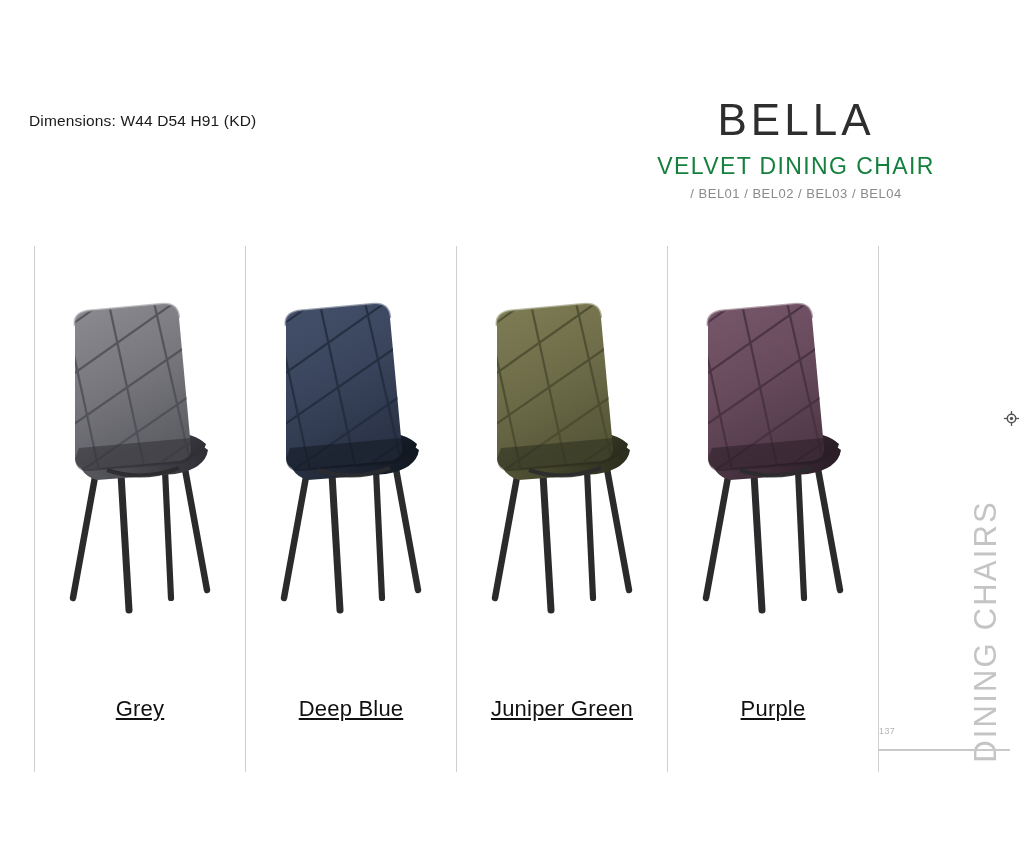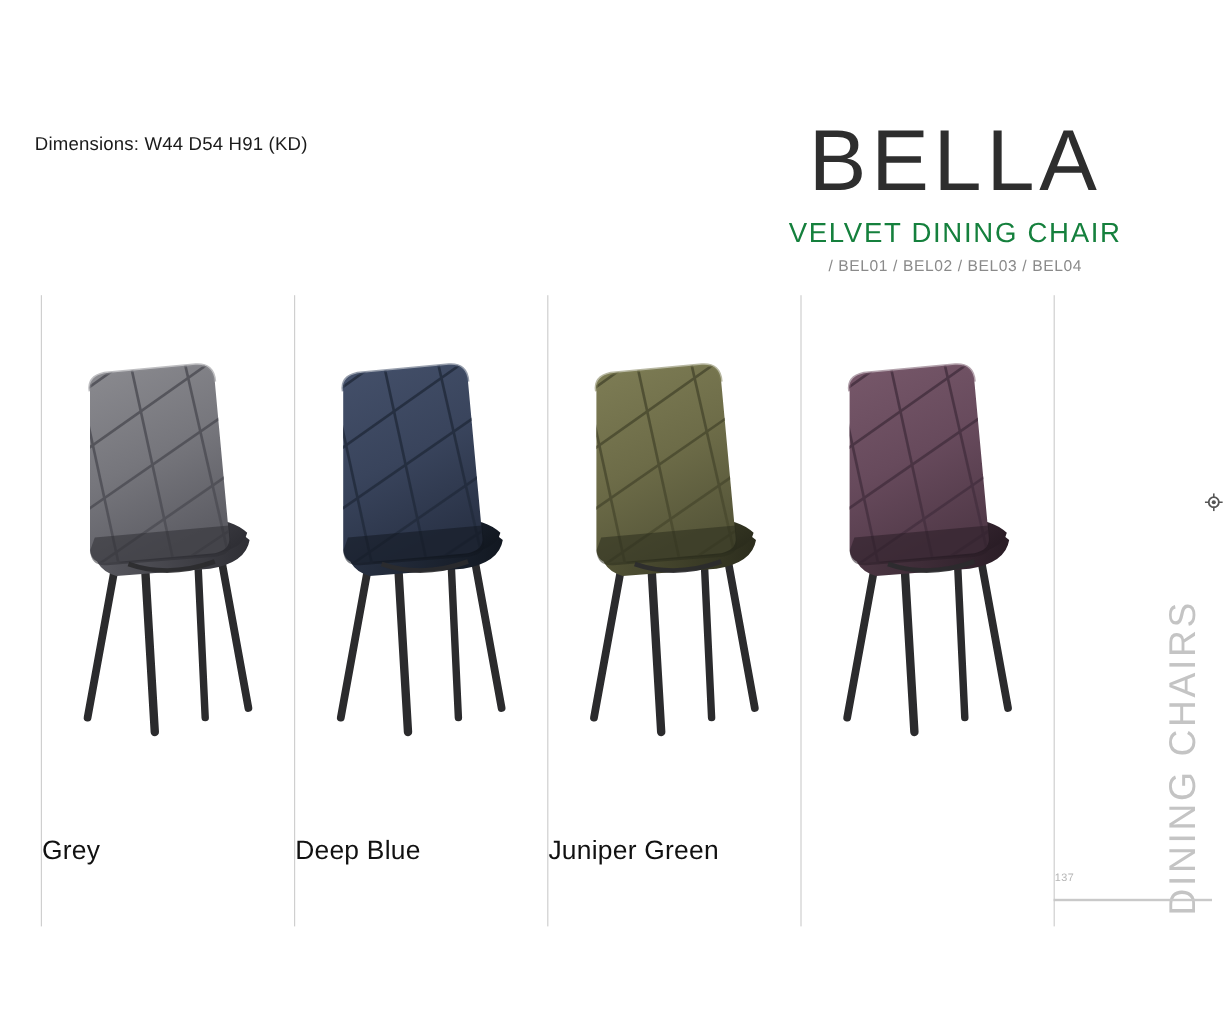--- a/index.html
+++ b/index.html
@@ -32,21 +32,21 @@
   }
 
   .brand-block {
     position: absolute;
     right: 78px;
     top: 98px;
     text-align: center;
     width: 300px;
   }
   .brand-name {
-    font-size: 72px;
+    font-size: 44px;
     letter-spacing: 4px;
     color: #2e2e2e;
     line-height: 1;
     font-weight: 400;
   }
   .brand-sub {
     margin-top: 11px;
     font-size: 23px;
     letter-spacing: 1.4px;
     color: #15803d;
@@ -89,25 +89,26 @@
     display: flex;
     align-items: flex-start;
     justify-content: center;
   }
   .chair-wrap svg { display: block; }
   .color-label {
     position: absolute;
     bottom: 50px;
     left: 0;
     right: 0;
-    text-align: left;
+    text-align: center;
     font-size: 22px;
     color: #111111;
     letter-spacing: 0.2px;
     white-space: nowrap;
+    text-decoration: underline;
   }
 
   
   .section-vertical {
     position: absolute;
     right: 56px;
     top: 500px;
     font-size: 31px;
     letter-spacing: 2.2px;
     color: #c4c4c4;
@@ -408,20 +409,21 @@
       <path d="M145,-20 L190,160"></path>
     </g>
 
     <path d="M30,28 Q28,16 42,13 L118,6 Q133,5 134,20" fill="none" stroke="#77586a" stroke-width="2.4" opacity="0.55"></path>
     <path d="M34,150 L146,140 L147,156 Q147,164 134,166 L44,173
              Q31,174 30,161 Z" fill="#2a1d26" opacity="0.55"></path>
 
     <path d="M62,172 Q96,184 134,170" fill="none" stroke="#2b2b2d" stroke-width="4" opacity="0.9"></path>
   </svg>
         </div>
+        <div class="color-label">Purple</div>
       </div>
     </div>
 
   <div class="section-vertical">DINING CHAIRS</div>
 
   <div class="page-rule"></div>
   <div class="page-number">137</div>
 
   <div class="reg-mark">
     <svg viewBox="0 0 15 15" width="15" height="15">

